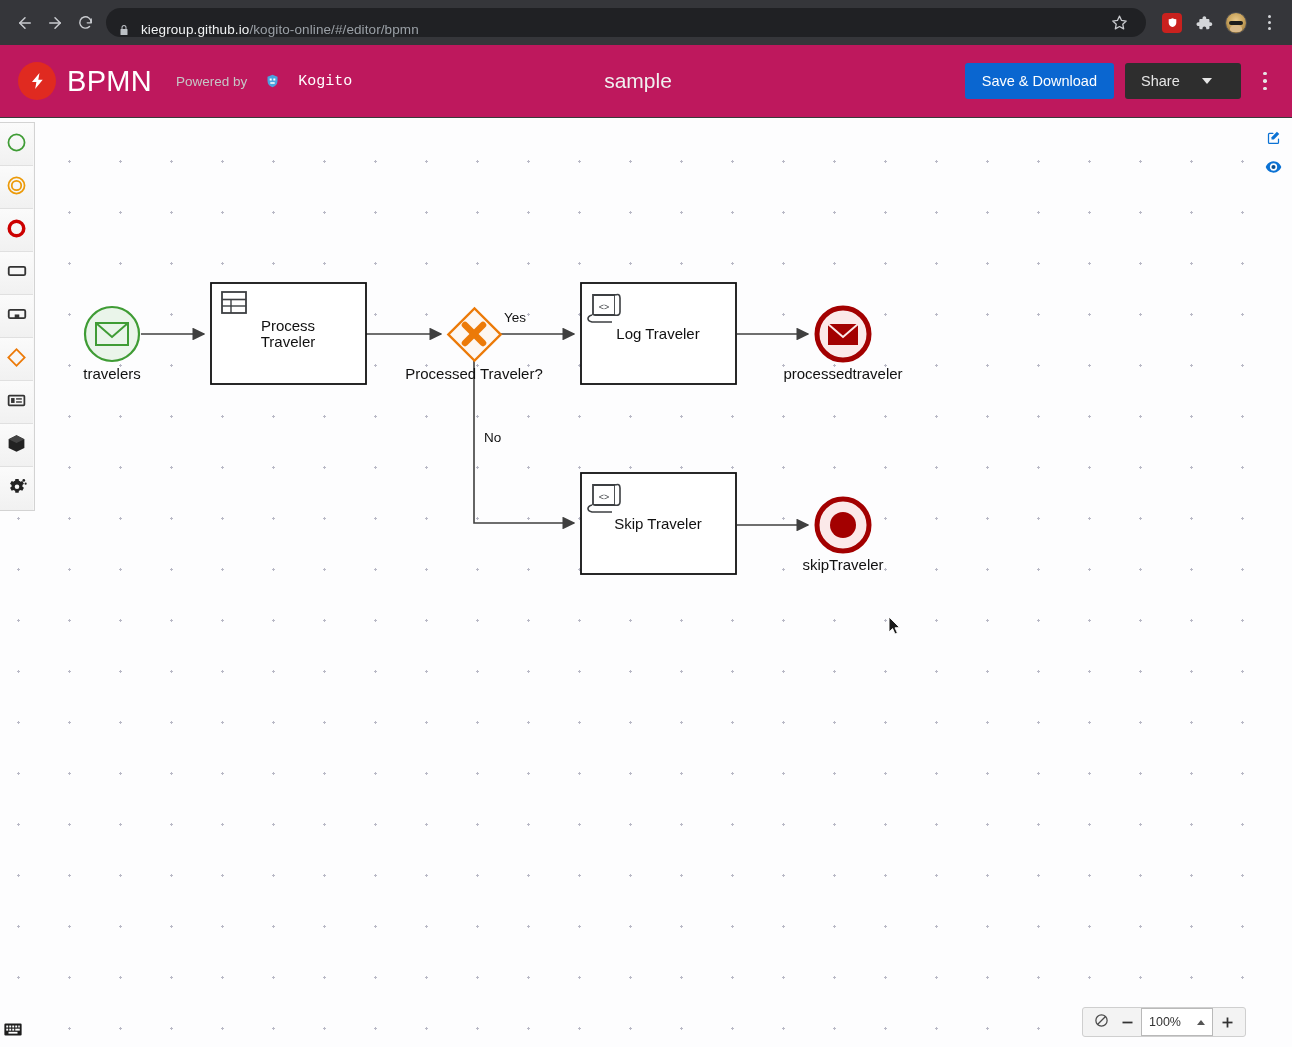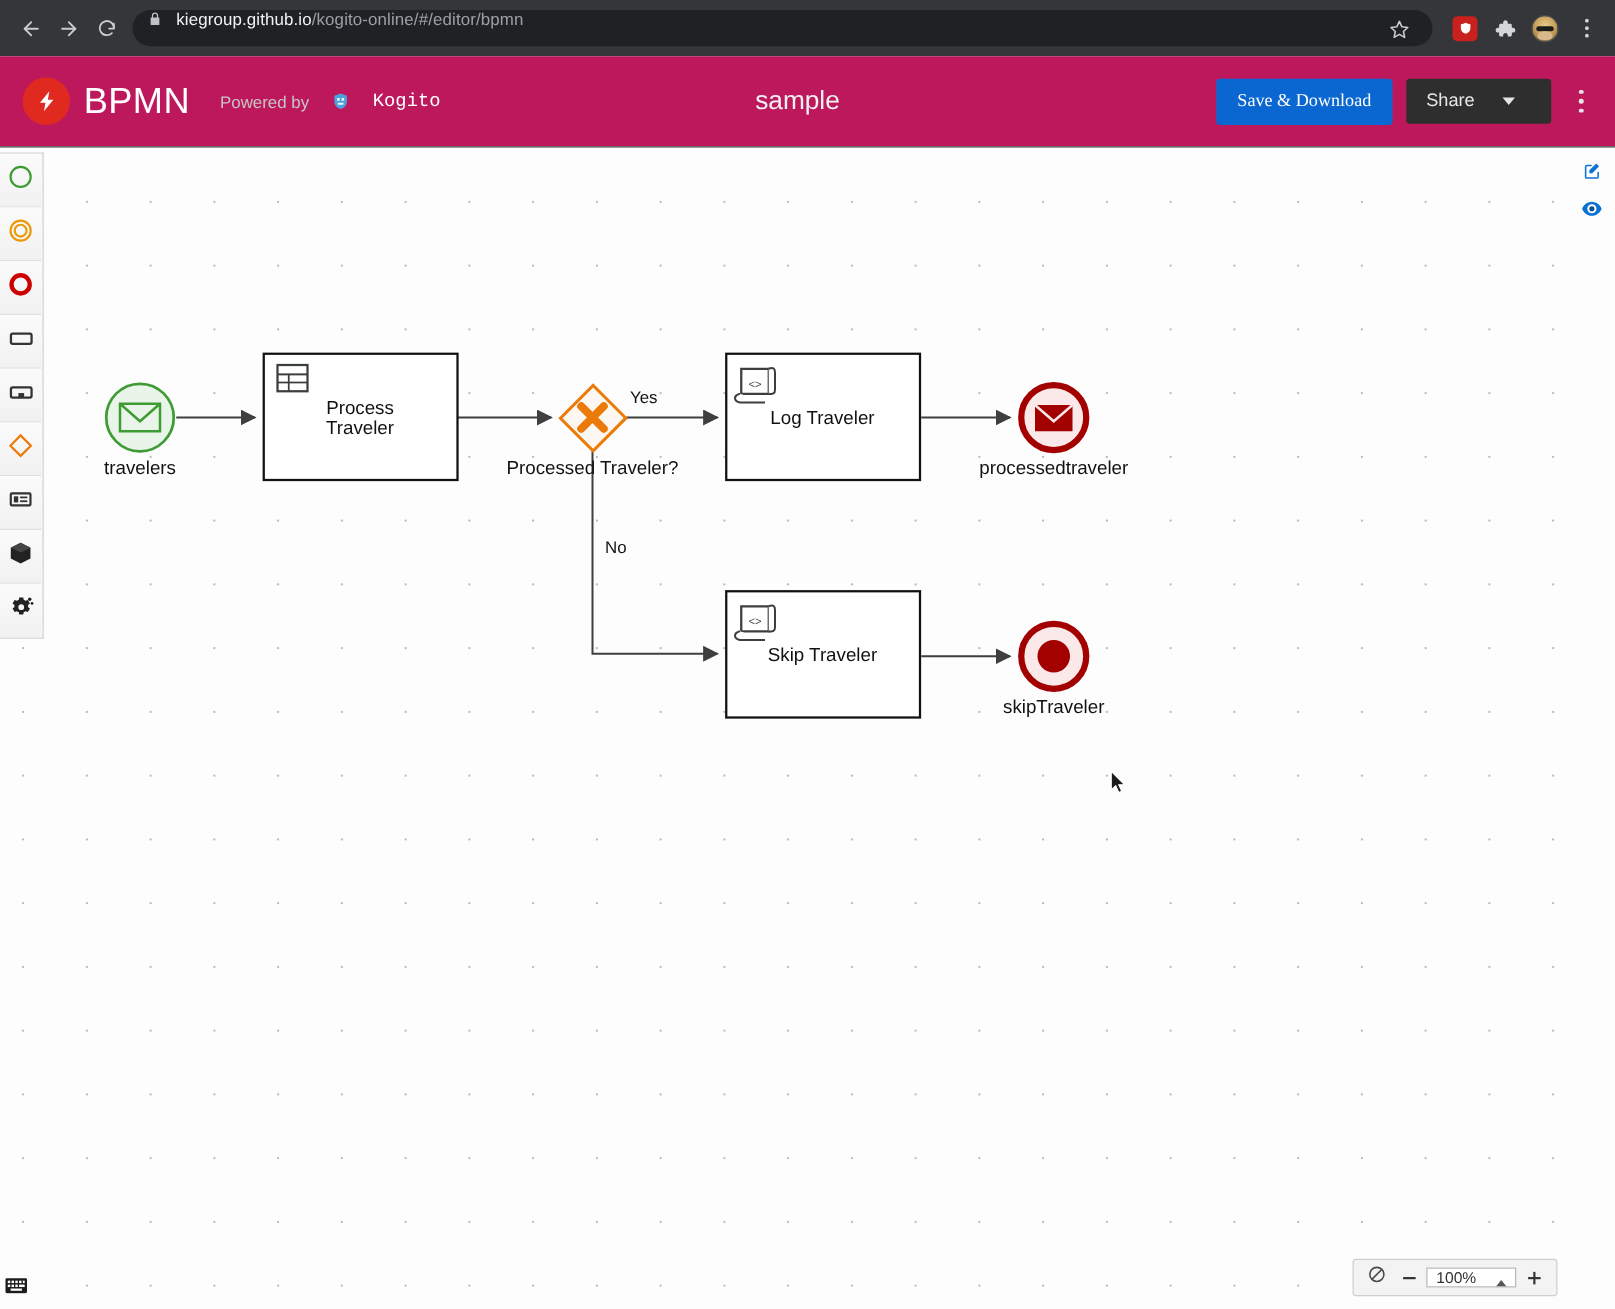--- a/index.html
+++ b/index.html
@@ -14,21 +14,21 @@
     height: 45px; background: #35363a; display: flex; align-items: center;
     padding: 0 10px; position: relative;
   }
   .nav-btn {
     width: 30px; height: 30px; display: flex; align-items: center; justify-content: center;
     color: #c9cbcf; flex: 0 0 auto; border-radius: 50%;
   }
   .nav-btn svg { display: block; }
   .omnibox {
     flex: 1 1 auto; height: 29px; background: #202124; border-radius: 15px;
-    margin: 0 8px 0 6px; display: flex; align-items: flex-start; padding: 0 12px;
+    margin: 0 8px 0 6px; display: flex; align-items: flex-end; padding: 0 12px;
     max-width: 1075px;
   }
   .lock-icon { margin-right: 11px; display: flex; color: #bdc1c6; }
   .url-text { font-size: 13.5px; color: #9aa0a6; white-space: nowrap; letter-spacing: .1px;}
   .url-text .domain { color: #f1f3f4; }
   .omni-right { display: flex; align-items: center; gap: 0; margin-left: auto; }
   .star-btn { width: 30px; height:30px; display:flex; align-items:center; justify-content:center; color:#c9cbcf;}
   .ext-icons { display: flex; align-items: center; gap: 8px; margin-left: 6px; }
   .ext-block { width: 24px; height: 24px; display:flex; align-items:center; justify-content:center; }
   .ublock {
@@ -69,21 +69,21 @@
     width: 15px; height: 16px; display:flex; align-items:center; justify-content:center;
   }
   .powered .kogito-name { color:#fff; font-size:15px;font-family:Liberation Mono, monospace; }
   .doc-title {
     position: absolute; left: 0; right: 16px; text-align: center;
     color: #f0f0f0; font-size: 21px; font-weight: 400; pointer-events: none;
   }
   .header-actions { margin-left: auto; display: flex; align-items: center; gap: 11px; z-index:2;}
   .btn-primary {
     background: #0a66d0; color: #fff; border: none; font-size: 14.5px;
-    padding: 10px 17px; border-radius: 3px; cursor: pointer; font-family: Liberation Serif, serif;
+    padding: 10px 17px; border-radius: 3px; cursor: pointer; font-family: Liberation Sans, sans-serif;
   }
   .btn-share {
     background: #2e2e2e; color: #e6e6e6; border: none; font-size: 14.5px;
     padding: 10px 16px; border-radius: 3px; cursor: pointer; font-family: inherit;
     display: flex; align-items: center; gap: 22px; min-width: 116px; 
   }
   .caret-down { width:0;height:0;border-left:5px solid transparent;border-right:5px solid transparent;border-top:6px solid #e6e6e6;}
   .header-kebab { width: 26px; height: 34px; display:flex; flex-direction:column; align-items:center; justify-content:center; gap:4px; cursor:pointer;}
   .header-kebab i { width:3.5px;height:3.5px;border-radius:50%;background:#e6e6e6;display:block;}
 
@@ -114,22 +114,22 @@
   .kbd-badge { position:absolute; left:4px; bottom:7px; cursor:pointer; z-index:5;}
 
   
   .zoom-controls {
     position: absolute; right: 46px; bottom: 10px; height: 30px;
     background: #f3f3f3; border: 1px solid #cfcfcf; border-radius: 3px;
     display: flex; align-items: center; padding: 0 6px; gap: 2px; z-index: 5;
   }
   .zoom-btn { width:24px;height:26px;display:flex;align-items:center;justify-content:center;cursor:pointer;color:#4a4a4a;}
   .zoom-value {
-    height: 16px; min-width: 64px; border: 1px solid #b9b9b9; background:#fff;
-    display:flex; align-items:flex-end; justify-content:center; gap:16px;
+    height: 28px; min-width: 64px; border: 1px solid #b9b9b9; background:#fff;
+    display:flex; align-items:center; justify-content:center; gap:16px;
     font-size: 12.5px; color:#333; padding: 0 7px; cursor:pointer;
   }
   .caret-up-sm { width:0;height:0;border-left:4px solid transparent;border-right:4px solid transparent;border-bottom:5px solid #555;}
 
   
   .diagram { position:absolute; left:0; top:0; width:1292px; height:930px; }
   .node-label { font-family:"Liberation Sans", sans-serif; font-size:15px; fill:#111; }
   .task-label { font-family:"Liberation Sans", sans-serif; font-size:15px; fill:#111; }
   .edge-label { font-family:"Liberation Sans", sans-serif; font-size:13.5px; fill:#111; }
 

